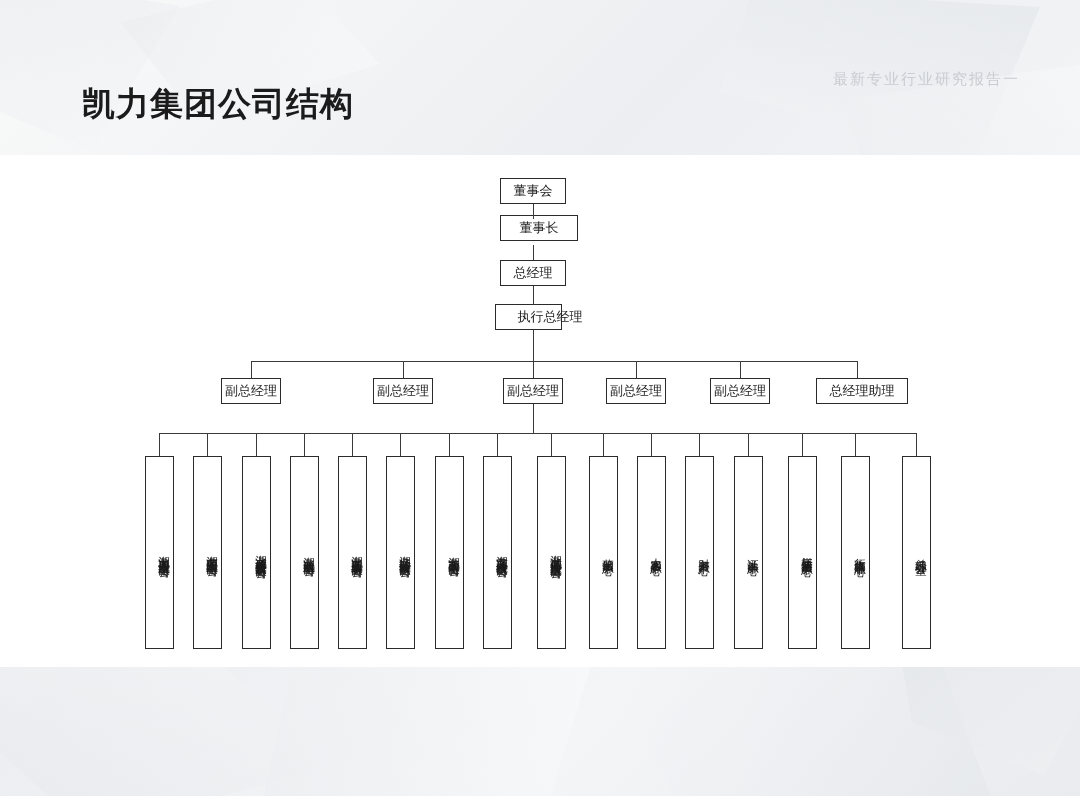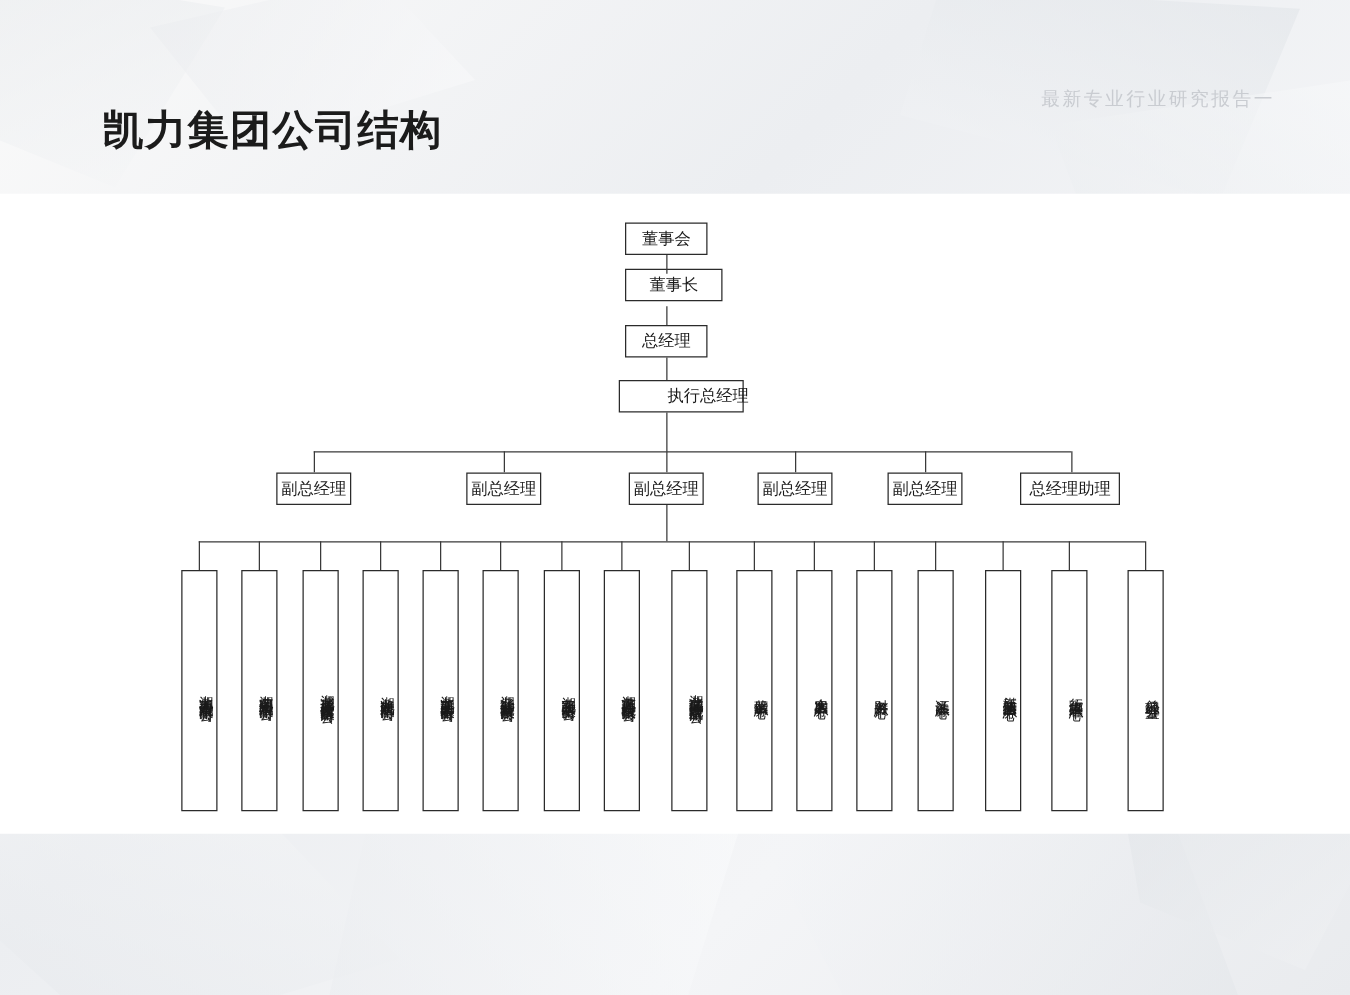--- a/index.html
+++ b/index.html
@@ -137,42 +137,42 @@
 <div class="watermark">最新专业行业研究报告一</div>
 
 <div class="title">凯力集团公司结构</div>
 
 <div class="board">
   <div class="chart">
 
     <div class="node top" style="left:500px; top:23px; width:66px;">董事会</div>
     <div class="node top" style="left:500px; top:60px; width:78px;">董事长</div>
     <div class="node top" style="left:500px; top:105px; width:66px;">总经理</div>
-    <div class="node top" style="left:495px; top:149px; width:100px;padding-left:43px;">执行总经理</div>
+    <div class="node top" style="left:495px; top:149px; width:67px;padding-left:43px;">执行总经理</div>
 
     <div class="line v" style="left:533px; top:49px; height:15px;"></div>
     <div class="line v" style="left:533px; top:90px; height:15px;"></div>
     <div class="line v" style="left:533px; top:131px; height:18px;"></div>
 
     <div class="line v" style="left:533px; top:175px; height:31px;"></div>
     <div class="line h" style="left:251px; top:206px; width:606px;"></div>
 
     <div class="line v" style="left:251px; top:206px; height:17px;"></div>
     <div class="line v" style="left:403px; top:206px; height:17px;"></div>
     <div class="line v" style="left:533px; top:206px; height:17px;"></div>
     <div class="line v" style="left:636px; top:206px; height:17px;"></div>
     <div class="line v" style="left:740px; top:206px; height:17px;"></div>
     <div class="line v" style="left:857px; top:206px; height:17px;"></div>
 
     <div class="node top" style="left:221px; top:223px; width:60px;">副总经理</div>
     <div class="node top" style="left:373px; top:223px; width:60px;">副总经理</div>
     <div class="node top" style="left:503px; top:223px; width:60px;">副总经理</div>
     <div class="node top" style="left:606px; top:223px; width:60px;">副总经理</div>
     <div class="node top" style="left:710px; top:223px; width:60px;">副总经理</div>
-    <div class="node top" style="left:816px; top:223px; width:80px;">总经理助理</div>
+    <div class="node top" style="left:816px; top:223px; width:92px;">总经理助理</div>
 
     <div class="line v" style="left:533px; top:249px; height:29px;"></div>
     <div class="line h" style="left:159px; top:278px; width:757px;"></div>
 
     <div class="line v" style="left:159px; top:278px; height:23px;"></div>
     <div class="line v" style="left:207px; top:278px; height:23px;"></div>
     <div class="line v" style="left:256px; top:278px; height:23px;"></div>
     <div class="line v" style="left:304px; top:278px; height:23px;"></div>
     <div class="line v" style="left:352px; top:278px; height:23px;"></div>
     <div class="line v" style="left:400px; top:278px; height:23px;"></div>

